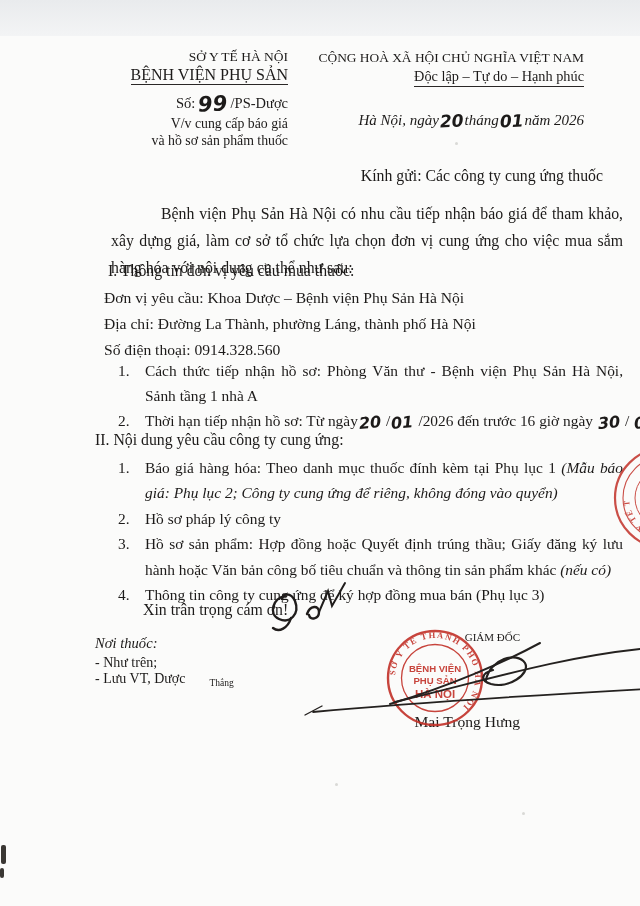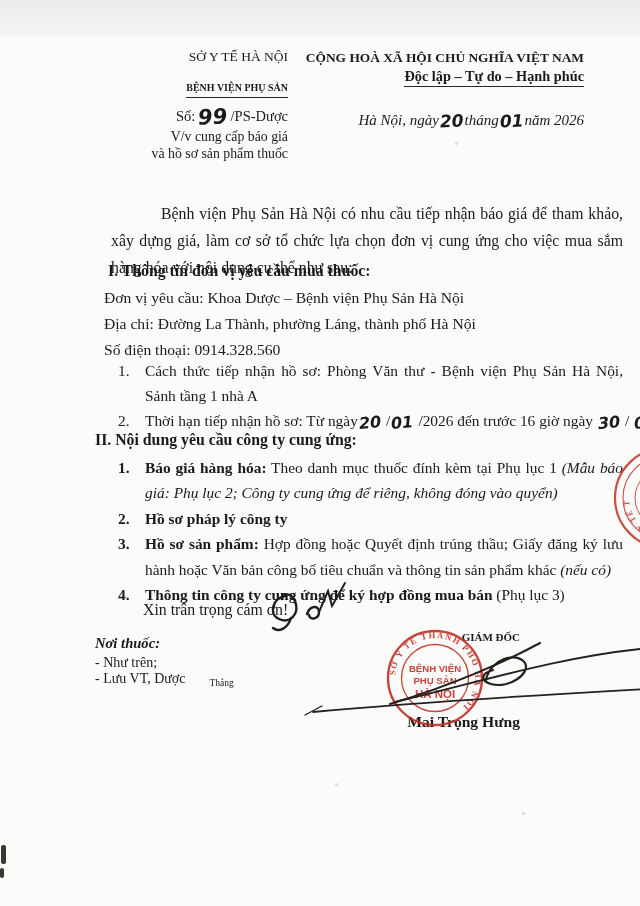--- a/index.html
+++ b/index.html
@@ -6,27 +6,27 @@
   body{
     width:640px;height:906px;position:relative;
     font-family:"Liberation Serif","DejaVu Serif",serif;
     background:#fbfbfa;color:#1c1a19;overflow:hidden;
   }
   .page{position:absolute;inset:0;overflow:hidden;}
   .topband{position:absolute;left:0;top:0;width:640px;height:36px;
     background:linear-gradient(#e9ebed,#f3f4f5);}
   .abs{position:absolute;}
   .ctr{text-align:right;}
-  .b{font-weight:bold;}
+  .b{font-weight:normal;}
   .i{font-style:italic;}
   .u{display:inline-block;border-bottom:1.4px solid #2a2726;padding-bottom:1px;}
   .hand{font-family:"DejaVu Sans",sans-serif;font-style:italic;font-weight:bold;
     display:inline-block;transform:rotate(-3deg);line-height:1;}
   .hdr-left{left:92px;top:48px;width:196px;font-size:13.5px;line-height:17px;}
-  .hdr-left .org{font-size:10px;margin-top:14px;}
+  .hdr-left .org{font-size:16px;margin-top:1px;}
   .so-line{margin-top:9px;font-size:14.5px;}
   .so-line .hand{font-size:21px;margin:0 3px;vertical-align:-3px;}
   .subj{font-size:13.8px;line-height:17px;}
   .hdr-right{left:286px;top:50px;width:298px;}
   .motto{font-size:13.4px;line-height:16px;}
   .slogan{font-size:14.3px;margin-top:2px;}
   .dateline{margin-top:25px;font-size:15px;}
   .dateline .hand{font-size:17px;vertical-align:-2px;margin:0 1px;}
   .salutation{left:95px;top:167px;width:508px;font-size:15.8px;}
   .intro{left:95px;top:184px;width:512px;font-size:15.8px;line-height:27px;
@@ -71,20 +71,21 @@
     <div class="subj">V/v cung cấp báo giá</div>
     <div class="subj">và hồ sơ sản phẩm thuốc</div>
   </div>
 
   <div class="abs hdr-right ctr">
     <div class="motto b">CỘNG HOÀ XÃ HỘI CHỦ NGHĨA VIỆT NAM</div>
     <div class="slogan b"><span class="u">Độc lập – Tự do – Hạnh phúc</span></div>
     <div class="dateline i"><span>Hà Nội, ngày</span><span class="hand">20</span><span>tháng</span><span class="hand">01</span><span>năm 2026</span></div>
   </div>
 
+  <div class="abs salutation ctr">Kính gửi: Các công ty cung ứng thuốc</div>
 
   <p class="abs intro">Bệnh viện Phụ Sản Hà Nội có nhu cầu tiếp nhận báo giá để tham khảo, xây dựng giá, làm cơ sở tổ chức lựa chọn đơn vị cung ứng cho việc mua sắm hàng hóa với nội dung cụ thể như sau:</p>
 
   <div class="abs sec-head sec1-head b">I. Thông tin đơn vị yêu cầu mua thuốc:</div>
   <div class="abs plainlines">
     <div>Đơn vị yêu cầu: Khoa Dược – Bệnh viện Phụ Sản Hà Nội</div>
     <div>Địa chỉ: Đường La Thành, phường Láng, thành phố Hà Nội</div>
     <div>Số điện thoại: 0914.328.560</div>
   </div>
   <div class="abs list list1">

